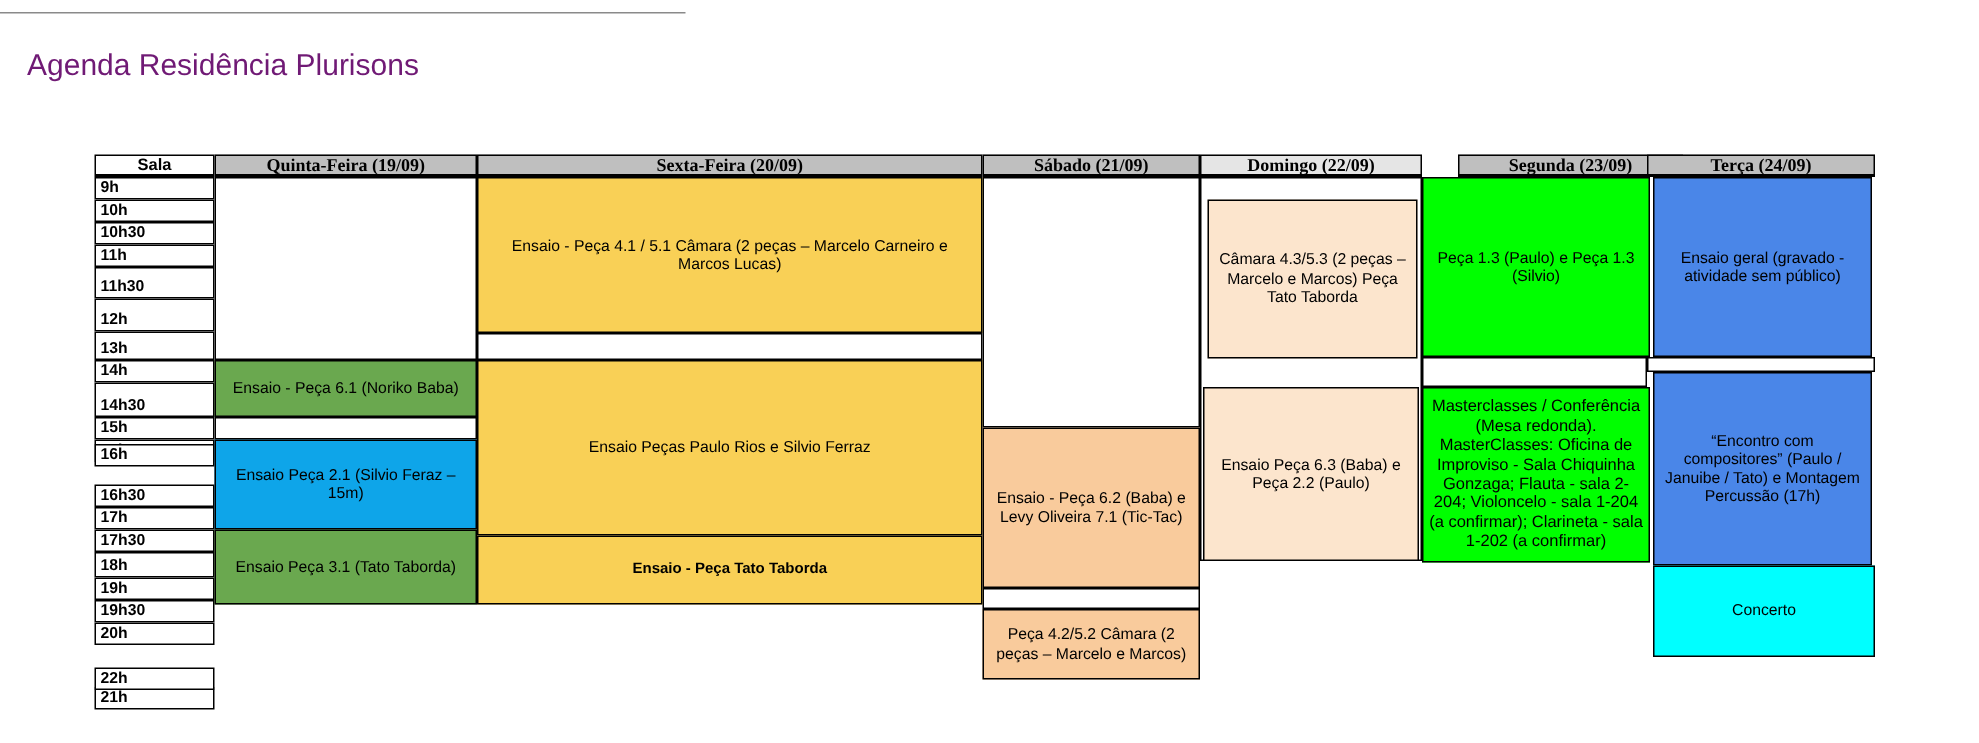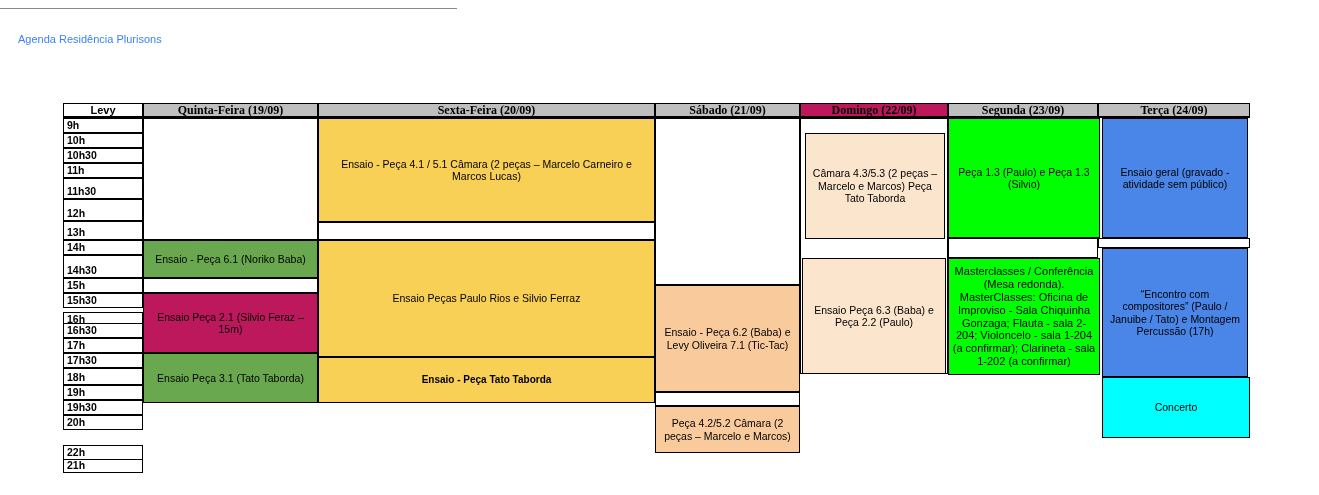--- a/index.html
+++ b/index.html
@@ -1,18 +1,18 @@
 <!DOCTYPE html>
 <html><head>
 <meta charset="utf-8">
 <style>
   html,body{margin:0;padding:0;}
   body{width:1319px;height:495px;background:#ffffff;position:relative;overflow:hidden;
        font-family:"Liberation Sans",sans-serif;}
-  .page-title{position:absolute;left:18px;top:33px;font-size:11px;color:#3b82f6;
+  .page-title{position:absolute;left:18px;top:33px;font-size:20px;color:#701a75;
        font-family:"Liberation Sans",sans-serif;}
   .top-rule{position:absolute;left:0;top:8px;width:457px;height:1px;background:#8a8a8a;}
   .cell{position:absolute;box-sizing:border-box;border:1px solid #000;background:#fff;}
   .time-cell{display:flex;align-items:flex-end;padding:0 0 1px 3px;
        font-size:10.5px;font-weight:600;color:#000;}
   .hora-header{display:flex;align-items:center;justify-content:center;
        font-size:11px;font-weight:700;border-bottom-width:2px;}
   .day-header{display:flex;align-items:center;justify-content:center;
        font-family:"Liberation Serif",serif;font-weight:700;font-size:12px;color:#000;
        border-bottom-width:2px;}
@@ -21,61 +21,61 @@
        font-size:10.5px;line-height:1.18;color:#000;padding:2px 6px;}
   .event.small{font-size:11px;padding:2px 3px;}
   .event.bold-sm{font-size:10px;font-weight:700;}
 </style>
 </head>
 <body>
 
 <div class="top-rule"></div>
 <div class="page-title">Agenda Residência Plurisons</div>
 
-<div class="cell hora-header" style="left:63px;top:103px;width:80px;height:15px;">Levy</div>
+<div class="cell hora-header" style="left:63px;top:103px;width:80px;height:15px;">Sala</div>
 <div class="cell time-cell" style="left:63px;top:118px;width:80px;height:15px;">9h</div>
 <div class="cell time-cell" style="left:63px;top:133px;width:80px;height:15px;">10h</div>
 <div class="cell time-cell" style="left:63px;top:148px;width:80px;height:15px;">10h30</div>
 <div class="cell time-cell" style="left:63px;top:163px;width:80px;height:15px;">11h</div>
 <div class="cell time-cell" style="left:63px;top:178px;width:80px;height:21px;">11h30</div>
 <div class="cell time-cell" style="left:63px;top:199px;width:80px;height:22px;">12h</div>
 <div class="cell time-cell" style="left:63px;top:221px;width:80px;height:19px;">13h</div>
 <div class="cell time-cell" style="left:63px;top:240px;width:80px;height:15px;">14h</div>
 <div class="cell time-cell" style="left:63px;top:255px;width:80px;height:23px;">14h30</div>
 <div class="cell time-cell" style="left:63px;top:278px;width:80px;height:15px;">15h</div>
 <div class="cell time-cell" style="left:63px;top:293px;width:80px;height:15px;">15h30</div>
-<div class="cell time-cell" style="left:63px;top:312px;width:80px;height:15px;">16h</div>
+<div class="cell time-cell" style="left:63px;top:296px;width:80px;height:15px;">16h</div>
 <div class="cell time-cell" style="left:63px;top:323px;width:80px;height:15px;">16h30</div>
 <div class="cell time-cell" style="left:63px;top:338px;width:80px;height:15px;">17h</div>
 <div class="cell time-cell" style="left:63px;top:353px;width:80px;height:15px;">17h30</div>
 <div class="cell time-cell" style="left:63px;top:368px;width:80px;height:17px;">18h</div>
 <div class="cell time-cell" style="left:63px;top:385px;width:80px;height:15px;">19h</div>
 <div class="cell time-cell" style="left:63px;top:400px;width:80px;height:15px;">19h30</div>
 <div class="cell time-cell" style="left:63px;top:415px;width:80px;height:15px;">20h</div>
 <div class="cell time-cell" style="left:63px;top:430px;width:80px;height:15px;margin-top:28px;">21h</div>
 <div class="cell time-cell" style="left:63px;top:445px;width:80px;height:15px;">22h</div>
 
 <div class="cell day-header" style="left: 143px; top: 103px; width: 175px; height: 15px; background-color: rgb(191, 191, 191);">Quinta-Feira (19/09)</div>
 <div class="cell day-header" style="left: 318px; top: 103px; width: 337px; height: 15px; background-color: rgb(191, 191, 191);">Sexta-Feira (20/09)</div>
 <div class="cell day-header" style="left: 655px; top: 103px; width: 145px; height: 15px; background-color: rgb(191, 191, 191);">Sábado (21/09)</div>
-<div class="cell day-header" style="left: 800px; top: 103px; width: 148px; height: 15px; background-color: #be185d;">Domingo (22/09)</div>
-<div class="cell day-header" style="left: 948px; top: 103px; width: 150px; height: 15px; background-color: rgb(191, 191, 191);">Segunda (23/09)</div>
+<div class="cell day-header" style="left: 800px; top: 103px; width: 148px; height: 15px; background-color: #e5e5e5;">Domingo (22/09)</div>
+<div class="cell day-header" style="left: 972px; top: 103px; width: 150px; height: 15px; background-color: rgb(191, 191, 191);">Segunda (23/09)</div>
 <div class="cell day-header" style="left: 1098px; top: 103px; width: 152px; height: 15px; background-color: rgb(191, 191, 191);">Terça (24/09)</div>
 
 <div class="cell" style="left:143px;top:118px;width:175px;height:122px;"></div>
 <div class="cell" style="left:143px;top:278px;width:175px;height:15px;"></div>
 <div class="cell" style="left:318px;top:222px;width:337px;height:18px;"></div>
 <div class="cell" style="left:655px;top:118px;width:145px;height:167px;"></div>
 <div class="cell" style="left:655px;top:392px;width:145px;height:14px;"></div>
 <div class="cell" style="left:800px;top:118px;width:148px;height:256px;"></div>
 <div class="cell" style="left:948px;top:238px;width:150px;height:20px;"></div>
 <div class="cell" style="left:1098px;top:238px;width:152px;height:10px;"></div>
 
 <div class="event" style="left: 143px; top: 240px; width: 175px; height: 38px; background-color: rgb(106, 168, 79);">Ensaio - Peça 6.1 (Noriko Baba)</div>
-<div class="event" style="left: 143px; top: 293px; width: 175px; height: 60px; background-color: #be185d;">Ensaio Peça 2.1 (Silvio Feraz –15m)</div>
+<div class="event" style="left: 143px; top: 293px; width: 175px; height: 60px; background-color: #0ea5e9;">Ensaio Peça 2.1 (Silvio Feraz –15m)</div>
 <div class="event" style="left: 143px; top: 353px; width: 175px; height: 50px; background-color: rgb(106, 168, 79);">Ensaio Peça 3.1 (Tato Taborda)</div>
 
 <div class="event" style="left: 318px; top: 118px; width: 337px; height: 104px; background-color: rgb(249, 208, 86);">Ensaio - Peça 4.1 / 5.1 Câmara (2 peças – Marcelo Carneiro e Marcos Lucas)</div>
 <div class="event" style="left: 318px; top: 240px; width: 337px; height: 117px; background-color: rgb(249, 208, 86);">Ensaio Peças Paulo Rios e Silvio Ferraz</div>
 <div class="event bold-sm" style="left: 318px; top: 357px; width: 337px; height: 46px; background-color: rgb(249, 208, 86);">Ensaio - Peça Tato Taborda</div>
 
 <div class="event" style="left: 655px; top: 285px; width: 145px; height: 107px; background-color: rgb(249, 203, 156);">Ensaio - Peça 6.2 (Baba) e Levy Oliveira 7.1 (Tic-Tac)</div>
 <div class="event" style="left: 655px; top: 406px; width: 145px; height: 47px; background-color: rgb(249, 203, 156);">Peça 4.2/5.2 Câmara (2 peças – Marcelo e Marcos)</div>
 
 <div class="event" style="left: 805px; top: 133px; width: 140px; height: 106px; background-color: rgb(252, 229, 205);">Câmara 4.3/5.3 (2 peças – Marcelo e Marcos) Peça Tato Taborda</div>

